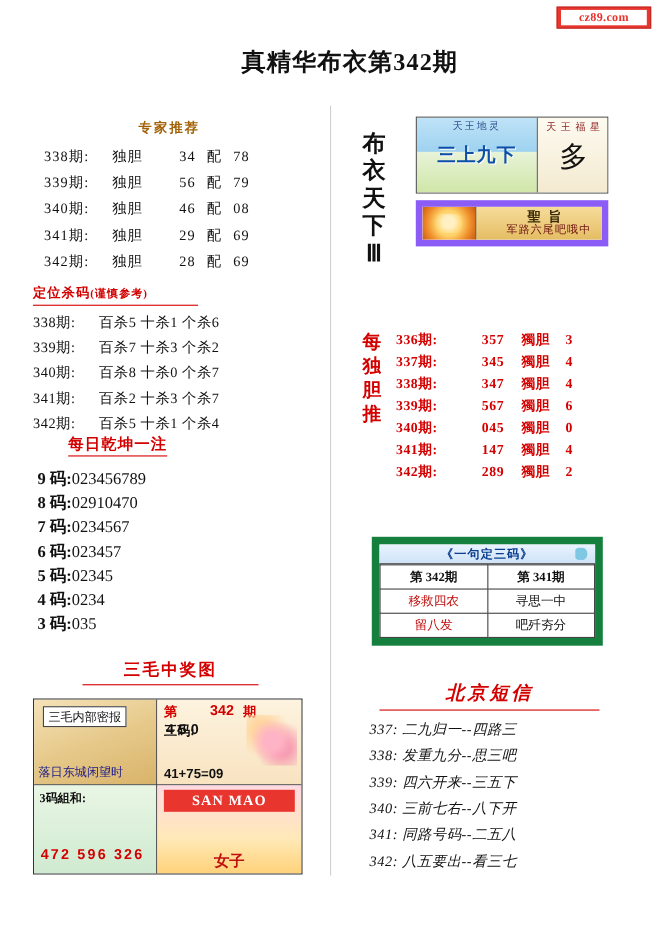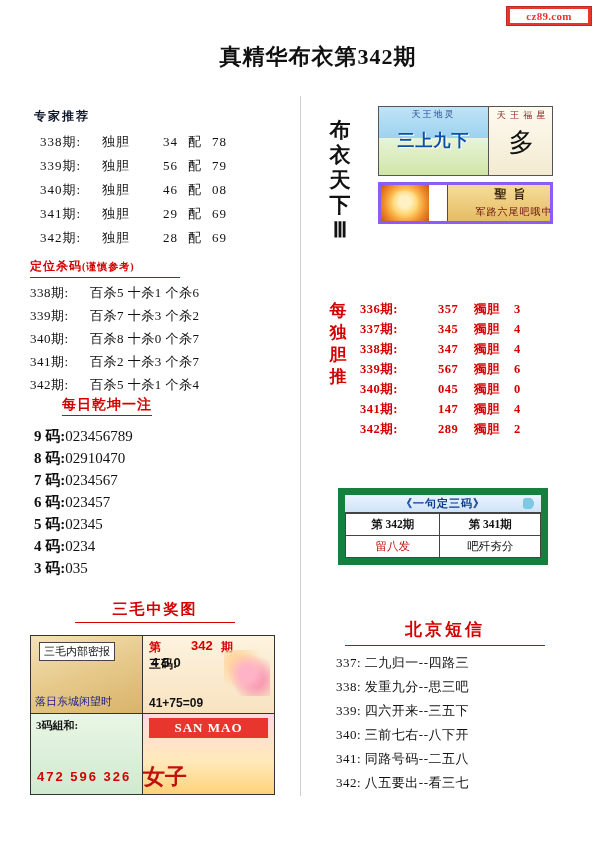--- a/index.html
+++ b/index.html
@@ -46,23 +46,24 @@
     letter-spacing: 1px;
     padding-left: 36px;
   }
   
   .blk { position: absolute; }
   .cn { font-family: "Liberation Serif", serif; }
 
   
   .sec-a { top: 108px; left: 34px; width: 240px; }
   .sec-a .hd {
+    text-align: center;
     font-size: 12px;
     font-weight: bold;
-    color: #0f172a;
+    color: #a16207;
     letter-spacing: 2px;
     margin-bottom: 8px;
   }
   .row-line {
     font-size: 13px;
     color: #111;
     margin: 6px 0 6px 6px;
     letter-spacing: 1px;
     font-family: "Liberation Serif", serif;
   }
@@ -192,21 +193,21 @@
   .cellD .band {
     position: absolute; top: 4px; left: 6px; right: 6px; height: 20px;
     background: #e8352e; color: #fff;
     font-size: 13px; font-weight: bold;
     display: flex; align-items: center; justify-content: center;
     letter-spacing: 1px;
     font-family: "Liberation Serif", serif;
   }
   .cellD .big {
     position: absolute; bottom: 2px; left: 0; right: 0;
-    font-size: 22px; color: #c01010; font-weight: bold;
+    text-align: center; font-size: 14px; color: #c01010; font-weight: bold;
     font-family: "Liberation Serif", serif;
   }
 
   
   .vline {
     position: absolute;
     left: 300px; top: 96px;
     width: 1px; height: 700px;
     background: #cfcfcf;
   }
@@ -258,23 +259,22 @@
   }
   .bt-right .glyph {
     position: absolute; top: 18px; left: 0; right: 0;
     text-align: center; font-size: 26px; color: #111;
     font-family: "Liberation Serif", serif;
   }
   .banner-bottom {
     position: absolute; top: 182px; left: 378px;
     width: 175px; height: 42px;
     display: grid; grid-template-columns: 48px 127px;
-    border: 3px solid #8b5cf6;
+    border: 6px solid #8b5cf6;
     overflow: hidden;
-    gap: 18px;
   }
   .bb-left {
     background: radial-gradient(circle at 50% 50%, #ffd36b 0 40%, #ef8d2a 70%, #c75a14 100%);
     position: relative;
   }
   .bb-left .tiger {
     position: absolute; inset: 6px;
     background: radial-gradient(circle at 50% 45%, #fff1c4 0 25%, rgba(255,241,196,0) 60%);
     border-radius: 50%;
   }
@@ -336,21 +336,21 @@
   .box3 td {
     border: 1px solid #444;
     font-size: 11.5px; text-align: center;
     font-family: "Liberation Serif", serif;
     padding: 3px 0; color: #111;
   }
   .box3 td.hcell { font-weight: bold; }
   .box3 td.redtxt { color: #c01010; }
 
   
-  .sec-e { position: absolute; top: 618px; left: 330px; width: 230px; }
+  .sec-e { position: absolute; top: 618px; left: 330px; width: 230px; font-style: italic; }
   .sec-e .hd {
     text-align: center; font-size: 17px; font-weight: bold; color: #d40000;
     letter-spacing: 3px; font-family: "Liberation Serif", serif;
   }
   .sec-e .hd-rule { width: 200px; height: 1px; background: #d40000; margin: 4px auto 8px auto; }
   .sms-line {
     font-size: 13px; color: #111; font-family: "Liberation Serif", serif;
     margin: 6px 0 6px 6px; letter-spacing: .5px;
   }
 </style>
@@ -477,20 +477,24 @@
       <span>《一句定三码》</span>
       <span class="fish"></span>
     </div>
     <table>
       <tbody>
           <tr>
         <td class="hcell">第 342期</td>
         <td class="hcell">第 341期</td>
       </tr>
       <tr>
+        <td class="redtxt">移救四农</td>
+        <td>寻思一中</td>
+      </tr>
+      <tr>
         <td class="redtxt">留八发</td>
         <td>吧歼夯分</td>
       </tr>
     </tbody>
       </table>
   </div>
 
   <div class="sec-e">
     <div class="hd">北京短信</div>
     <div class="hd-rule"></div>

